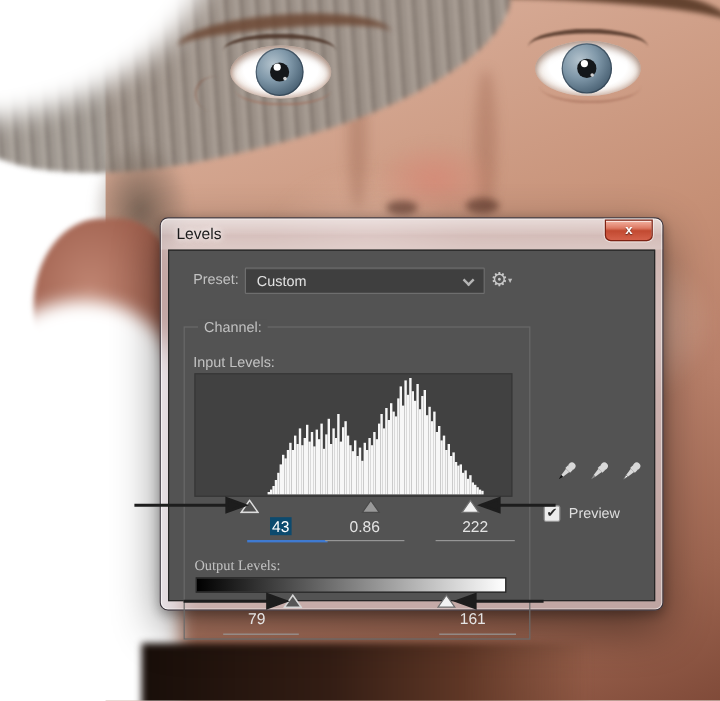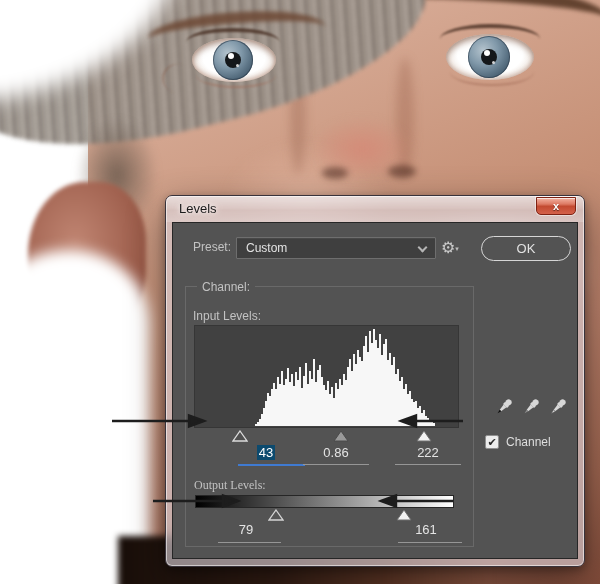--- a/index.html
+++ b/index.html
@@ -51,23 +51,23 @@
     box-shadow:inset 0 4px 6px rgba(120,80,60,.55),inset 0 -2px 4px rgba(160,110,88,.35);}
   .iris{position:absolute;border-radius:50%;
     background:radial-gradient(circle at 36% 34%,#b4c3cd 0%,#8098a9 38%,#5d7587 62%,#42596b 82%,#36495a 100%);
     box-shadow:inset 0 0 0 1px rgba(40,55,70,.6);}
   .pupil{position:absolute;border-radius:50%;background:#14171a;}
   .glint{position:absolute;border-radius:50%;background:#fff;}
   .jaw-shadow{left:118px;top:536px;width:372px;height:60px;filter:blur(3px);
     background:linear-gradient(to right,#180e09,#331d14 42%,#5f3726 72%,rgba(150,95,70,.15) 100%);}
 
   
-  .window{position:absolute;left:133px;top:195px;width:420px;height:372px;border-radius:7px;
+  .window{position:absolute;left:133px;top:181px;width:420px;height:328px;border-radius:7px;
     background:rgba(214,206,214,.62);backdrop-filter:blur(6px);border:1px solid #39333b;
-    box-shadow:0 14px 38px rgba(0,0,0,.45),0 3px 10px rgba(0,0,0,.3),inset 0 0 0 1px rgba(255,255,255,.55);margin-left:32px;}
+    box-shadow:0 14px 38px rgba(0,0,0,.45),0 3px 10px rgba(0,0,0,.3),inset 0 0 0 1px rgba(255,255,255,.55);}
   .titlebar{position:absolute;left:0;top:0;right:0;height:26px;border-radius:6px 6px 0 0;
     background:linear-gradient(rgba(255,255,255,.5),rgba(255,255,255,.18) 45%,rgba(255,255,255,.08) 55%,rgba(255,255,255,.22));}
   .title{position:absolute;left:13px;top:5px;font-size:13px;color:#1b1b1b;
     text-shadow:0 0 4px rgba(255,255,255,.95),0 0 8px rgba(255,255,255,.8);}
   .close-btn{position:absolute;top:1px;right:8px;width:40px;height:18px;border-radius:0 0 5px 5px;
     background:linear-gradient(#f3b3a2 0%,#dd7a64 38%,#c24a31 52%,#d4614a 100%);
     border:1px solid #7e2213;box-shadow:inset 0 1px 0 rgba(255,255,255,.65),0 0 0 1px rgba(255,255,255,.45);
     color:#fff;font-size:11px;font-weight:bold;text-align:center;line-height:16px;cursor:default;
     text-shadow:0 1px 1px rgba(0,0,0,.55);}
   .content{position:absolute;left:6px;right:6px;top:26px;bottom:7px;background:#535353;
@@ -161,21 +161,20 @@
 
       <span class="lbl" style="left:20px;top:17px;">Preset:</span>
       <div class="select" style="left:63px;top:14px;width:200px;">
         <span>Custom</span>
         <span class="chev"></span>
       </div>
       <div class="gear-btn">
         <span class="g">⚙</span><span class="c">▾</span>
       </div>
 
-      <div class="btn default" style="top:13px;">OK</div>
 
       <div class="droppers">
         <svg class="dropper" viewBox="0 0 22 22">
           <g transform="rotate(45 11 11)">
             <circle cx="11" cy="4.5" r="3" fill="#d8d8d8"></circle>
             <rect x="8.2" y="6.5" width="5.6" height="3" fill="#d8d8d8"></rect>
             <polygon points="9,9.5 13,9.5 12,16 10,16" fill="#d8d8d8"></polygon>
             <polygon points="10,16 12,16 11,20" class="tip" fill="#0e0e0e"></polygon>
           </g>
         </svg>
@@ -193,21 +192,21 @@
             <rect x="8.2" y="6.5" width="5.6" height="3" fill="#d8d8d8"></rect>
             <polygon points="9,9.5 13,9.5 12,16 10,16" fill="#d8d8d8"></polygon>
             <polygon points="10,16 12,16 11,20" class="tip" stroke="#666" stroke-width="0.5" fill="#ffffff"></polygon>
           </g>
         </svg>
       </div>
 
       <div class="checkbox">
         <span>✔</span>
       </div>
-      <span class="prev-lbl">Channel</span>
+      <span class="prev-lbl">Preview</span>
 
       <div class="frame"></div>
 
       <span class="lbl mask" style="left:24px;top:57px;">Channel:</span>
 
       <span class="lbl" style="left:20px;top:86px;">Input Levels:</span>
       <div class="histo">
         <div class="bars">
             <div class="hbar" style="height: 2%;"></div>
             <div class="hbar" style="height: 4%;"></div>

